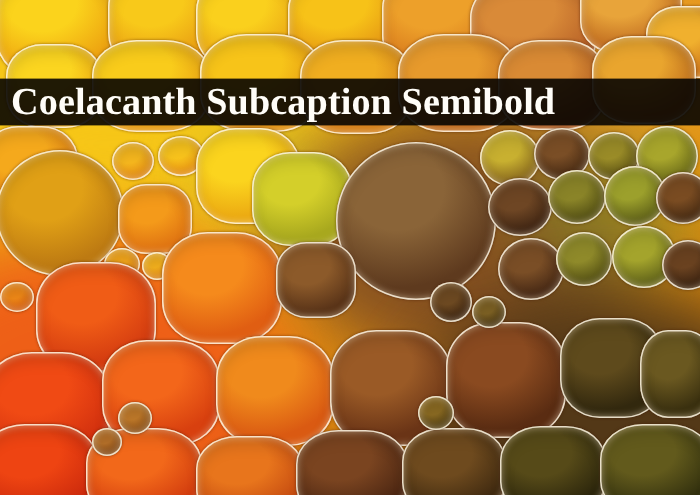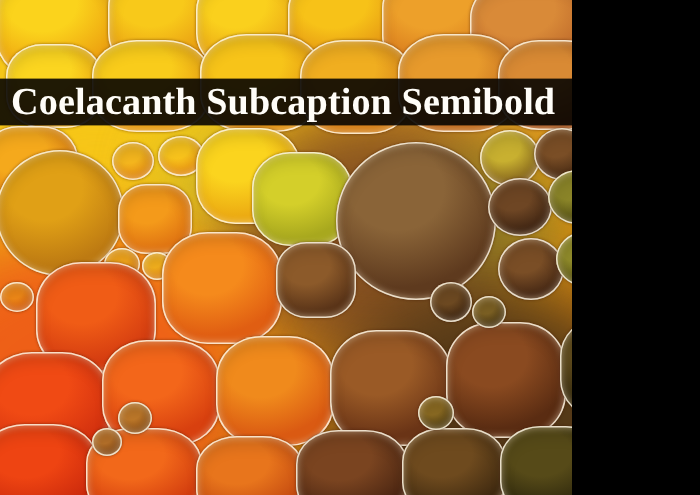--- a/index.html
+++ b/index.html
@@ -1,20 +1,20 @@
 <!DOCTYPE html>
 <html><head>
 <meta charset="utf-8">
 <style>
   html,body{margin:0;padding:0;background:#000;}
   body{font-family:"Liberation Serif",serif;}
 
   #stage{
     position:relative;
-    width:572px;height:495px;
+    width:700px;height:495px;
     overflow:hidden;
     background:#e8a317;
   }
 
   
   .photo{
     position:absolute;inset:0;
     overflow:hidden;
   }
   .base{

